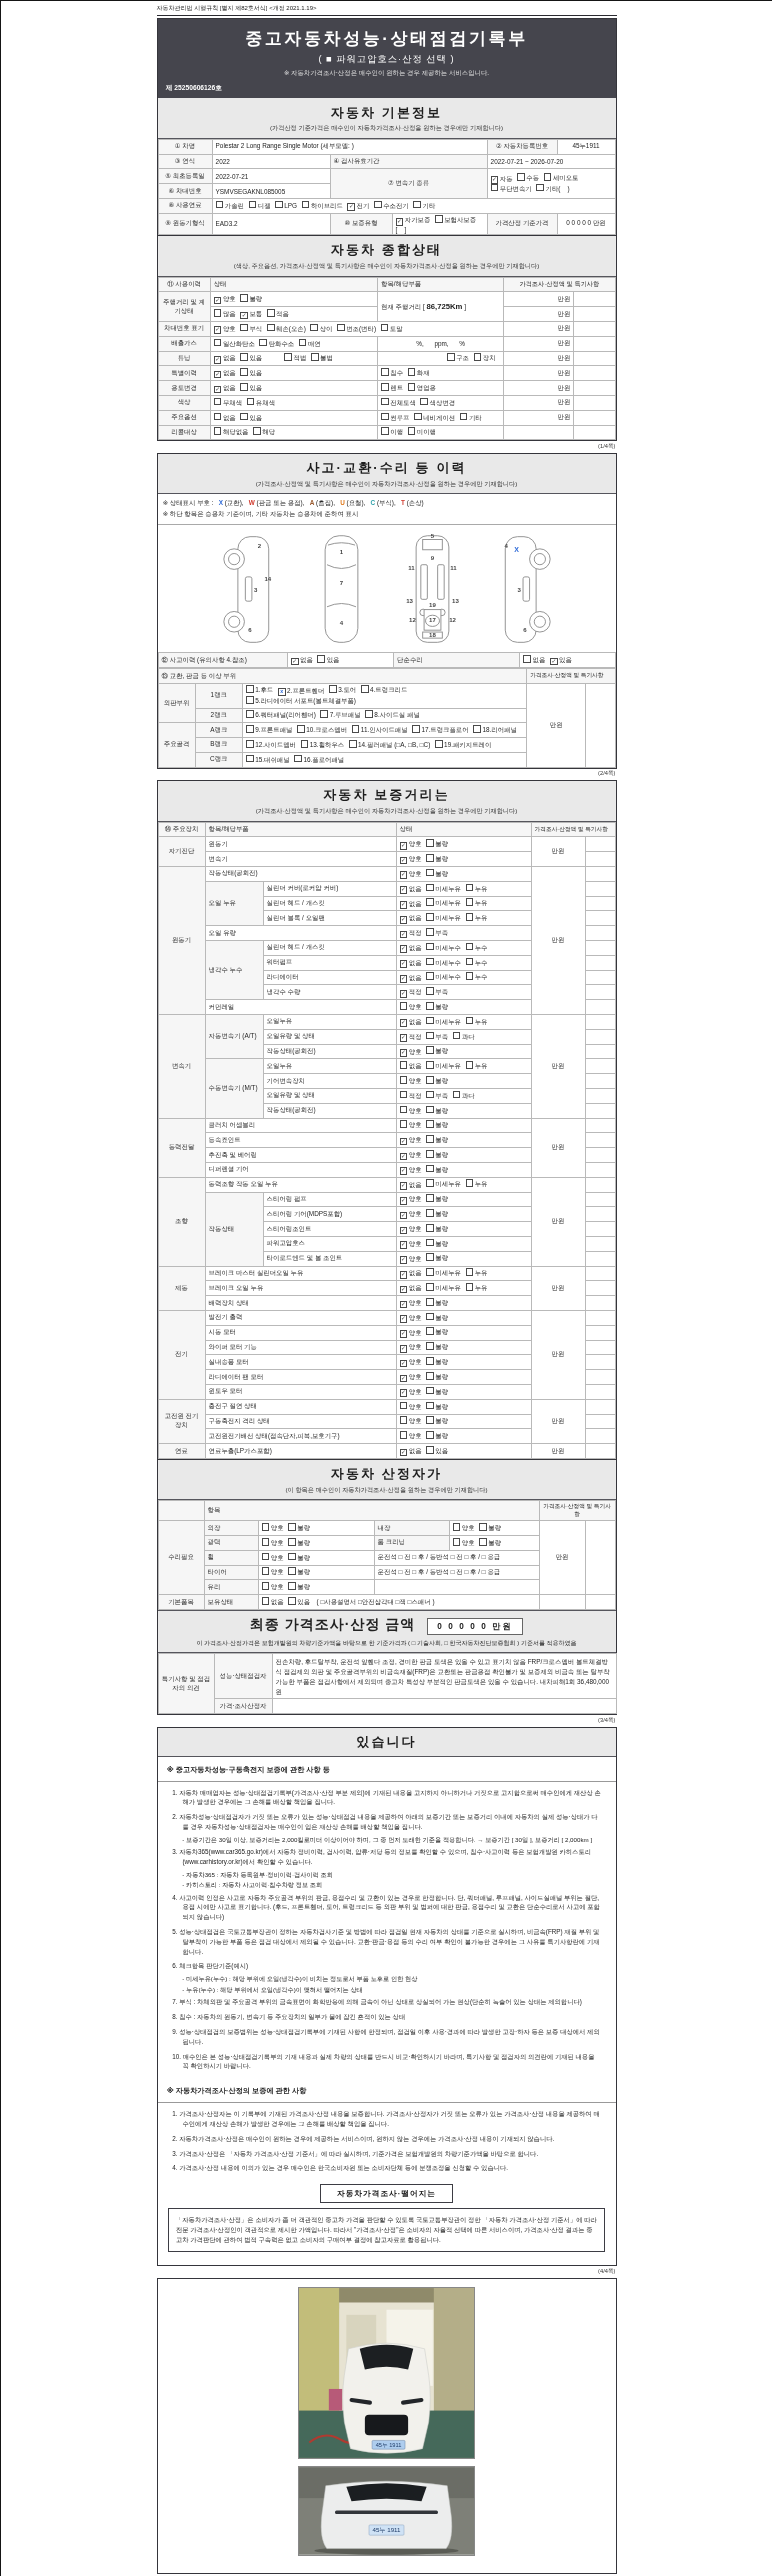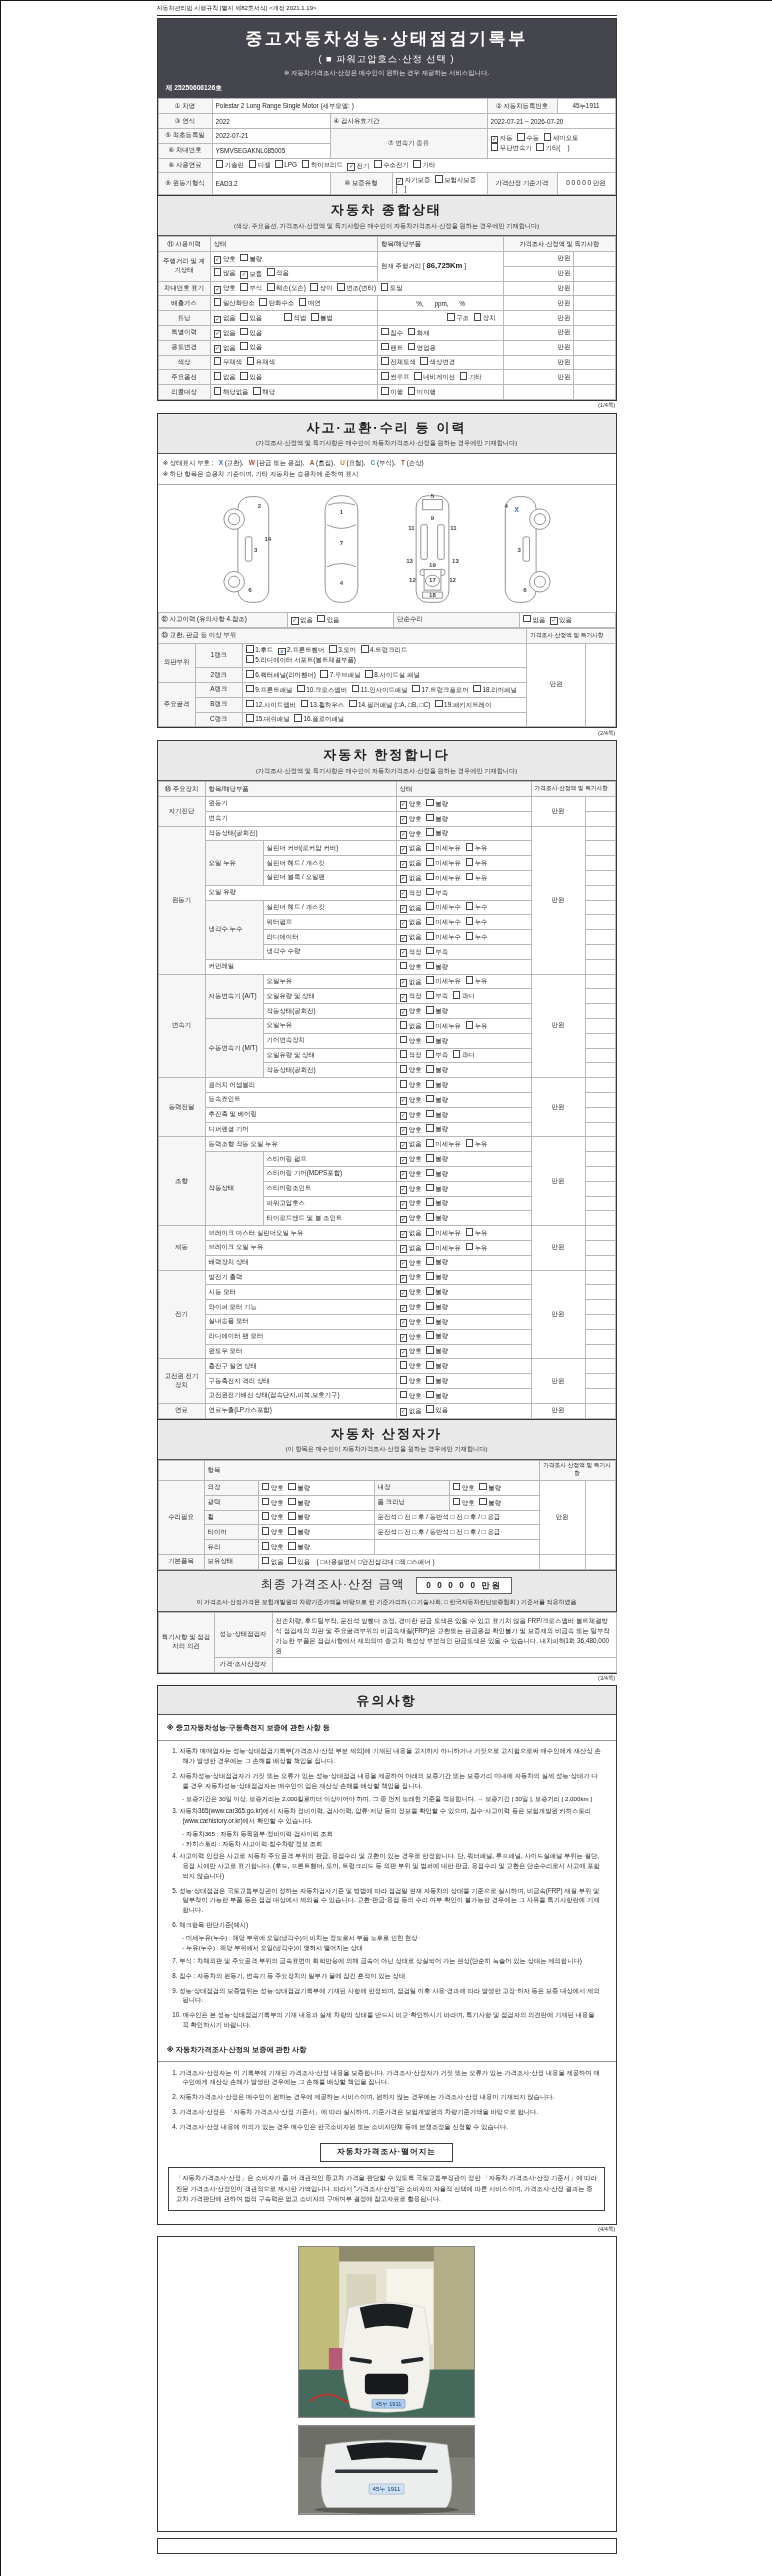--- a/index.html
+++ b/index.html
@@ -32,21 +32,21 @@
   .pagemark{text-align:right;font-size:5.7px;color:#333;padding:1.5px 1px 2.1px}
   .legendline{font-size:6.4px;padding:4.6px 5.2px 1px}
   .legendline .code{font-weight:700;margin-left:5.2px}
   .legendnote{font-size:6.4px;padding:1.5px 5.2px 4.6px;border-bottom:0.5px solid #a9a9a9}
   .diagrams{display:flex;justify-content:center;gap:30px;padding:7.2px 0 5.2px}
   svg .car{fill:#fff;stroke:#8d8d8d;stroke-width:2}
   svg path.car{fill:none}
   .dlbl{font-size:13px;fill:#444;font-weight:600}
   .dmark{font-size:15px;font-weight:700;fill:#2f6bd8}
   .finalband{background:#e9e9e9;border-top:1px solid #55555c;border-bottom:1px solid #55555c;text-align:center;padding:5.2px 0 4.1px}
-  .finalband .fl{font-size:12px;font-weight:400;letter-spacing:1px}
+  .finalband .fl{font-size:14px;font-weight:700;letter-spacing:1px}
   .pricebox{display:inline-block;border:1px solid #666;background:#fff;padding:2.1px 9.3px;font-size:8.2px;font-weight:700;margin-left:9.3px;letter-spacing:2.1px}
   .finalband .fnote{font-size:6px;margin-top:3.6px;color:#222}
   .rmk{font-size:6.4px;line-height:1.55;height:57px;vertical-align:top !important;padding-top: 3.1px !important;text-align:left}
   .rmk2{height:34px}
   .noticebody{padding:2.1px 0 5.2px}
   .nhead{font-size:7.2px;font-weight:700;padding:6.2px 9.3px;border-bottom:0.5px solid #999;margin-bottom:3.1px}
   .nitem{font-size:6.3px;line-height:1.55;padding:2.6px 13.4px 2.6px 25px;text-indent:-10.3px}
   .nsub{font-size:6.2px;line-height:1.5;padding:0.5px 13.4px 0.5px 31px;text-indent:-6.2px;color:#222}
   .kboxtitle{width:fit-content;margin:8.2px auto 5.2px;border:1px solid #3d3d44;padding:3.6px 15.5px;font-weight:700;font-size:7.7px;letter-spacing:1px}
   .kboxbody{border:1px solid #3d3d44;margin:0 10.3px 8.2px;padding:5.2px 7.2px;font-size:6.3px;line-height:1.65}
@@ -63,20 +63,24 @@
 <div class="page">
   <div class="topnote">자동차관리법 시행규칙 [별지 제82호서식] &lt;개정 2021.1.19&gt;</div>
   <div class="toprule"></div>
 
   <div class="block">
     <div class="titleband">
       <h1>중고자동차성능·상태점검기록부</h1>
       <div class="sub">( ■ 파워고압호스·산정 선택 )</div>
       <div class="subnote">※ 자동차가격조사·산정은 매수인이 원하는 경우 제공하는 서비스입니다.</div>
       <div class="docno">제 25250606126호</div>
+    </div>
+    <div class="secband">
+      <h2>자동차 기본정보</h2>
+      <div class="note">(가격산정 기준가격은 매수인이 자동차가격조사·산정을 원하는 경우에만 기재합니다)</div>
     </div>
     <div>
         <table class="grid">
           <colgroup>
             <col style="width:54px">
             <col style="width:118px">
             <col style="width:62px">
             <col style="width:95px">
             <col style="width:70px">
             <col style="width:58px">
@@ -333,21 +337,21 @@
               <td class="cell" style="text-align:left;"><span class="opt"><span class="cb"></span><span class="ol">15.대쉬패널</span></span><span class="opt"><span class="cb"></span><span class="ol">16.플로어패널</span></span></td>
             </tr>
           </tbody>
         </table>
       </div>
   </div>
   <div class="pagemark">(2/4쪽)</div>
 
   <div class="block">
     <div class="secband">
-      <h2>자동차 한정합니다</h2>
+      <h2>자동차 보증거리는</h2>
       <div class="note">(가격조사·산정액 및 특기사항은 매수인이 자동차가격조사·산정을 원하는 경우에만 기재합니다)</div>
     </div>
     <div>
         <table class="grid">
           <colgroup>
             <col style="width:47px">
             <col style="width:58px">
             <col style="width:133px">
             <col style="width:135px">
             <col style="width:54px">
@@ -680,21 +684,21 @@
               <td class="cell rmk2"></td>
             </tr>
           </tbody>
         </table>
       </div>
   </div>
   <div class="pagemark">(3/4쪽)</div>
 
   <div class="block">
     <div class="secband">
-      <h2>유의사항</h2>
+      <h2>있습니다</h2>
     </div>
     <div class="noticebody" id="noticebody">
         <div class="nhead">※ 중고자동차성능·구동축전지 보증에 관한 사항 등</div>
         <div class="nitem">1. 자동차 매매업자는 성능·상태점검기록부(가격조사·산정 부분 제외)에 기재된 내용을 고지하지 아니하거나 거짓으로 고지함으로써 매수인에게 재산상 손해가 발생한 경우에는 그 손해를 배상할 책임을 집니다.</div>
         <div class="nitem">2. 자동차성능·상태점검자가 거짓 또는 오류가 있는 성능·상태점검 내용을 제공하여 아래의 보증기간 또는 보증거리 이내에 자동차의 실제 성능·상태가 다를 경우 자동차성능·상태점검자는 매수인이 입은 재산상 손해를 배상할 책임을 집니다.</div>
         <div class="nsub">- 보증기간은 30일 이상, 보증거리는 2,000킬로미터 이상이어야 하며, 그 중 먼저 도래한 기준을 적용합니다. → 보증기간 [ 30일 ], 보증거리 [ 2,000km ]</div>
         <div class="nitem">3. 자동차365(www.car365.go.kr)에서 자동차 정비이력, 검사이력, 압류·저당 등의 정보를 확인할 수 있으며, 침수·사고이력 등은 보험개발원 카히스토리(www.carhistory.or.kr)에서 확인할 수 있습니다.</div>
         <div class="nsub">- 자동차365 : 자동차 등록원부·정비이력·검사이력 조회</div>
         <div class="nsub">- 카히스토리 : 자동차 사고이력·침수차량 정보 조회</div>
         <div class="nitem">4. 사고이력 인정은 사고로 자동차 주요골격 부위의 판금, 용접수리 및 교환이 있는 경우로 한정합니다. 단, 쿼터패널, 루프패널, 사이드실패널 부위는 절단, 용접 시에만 사고로 표기합니다. (후드, 프론트휀더, 도어, 트렁크리드 등 외판 부위 및 범퍼에 대한 판금, 용접수리 및 교환은 단순수리로서 사고에 포함되지 않습니다)</div>

